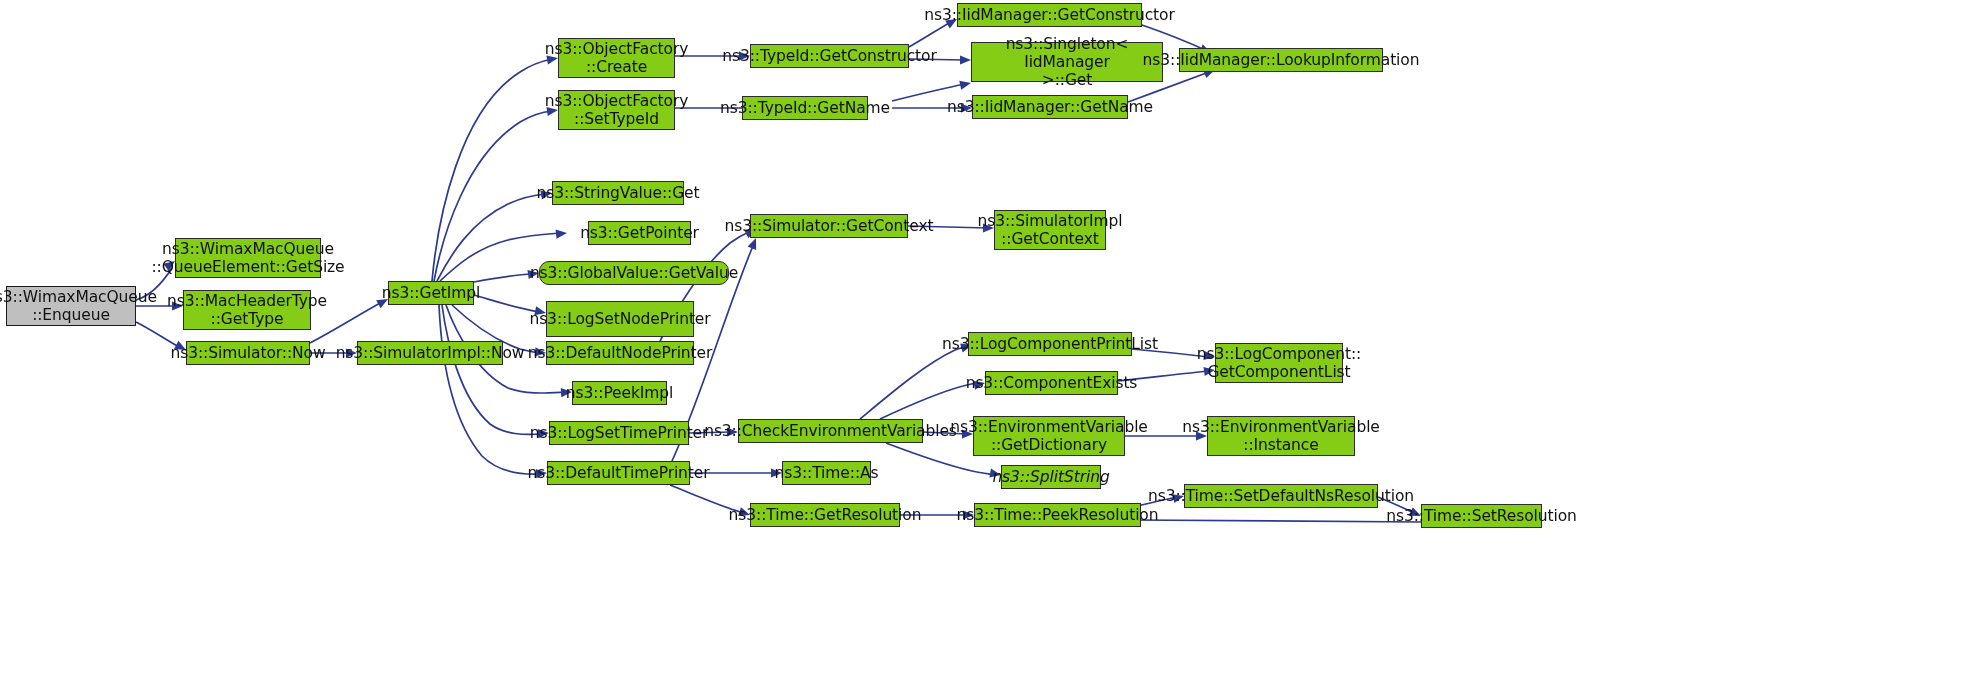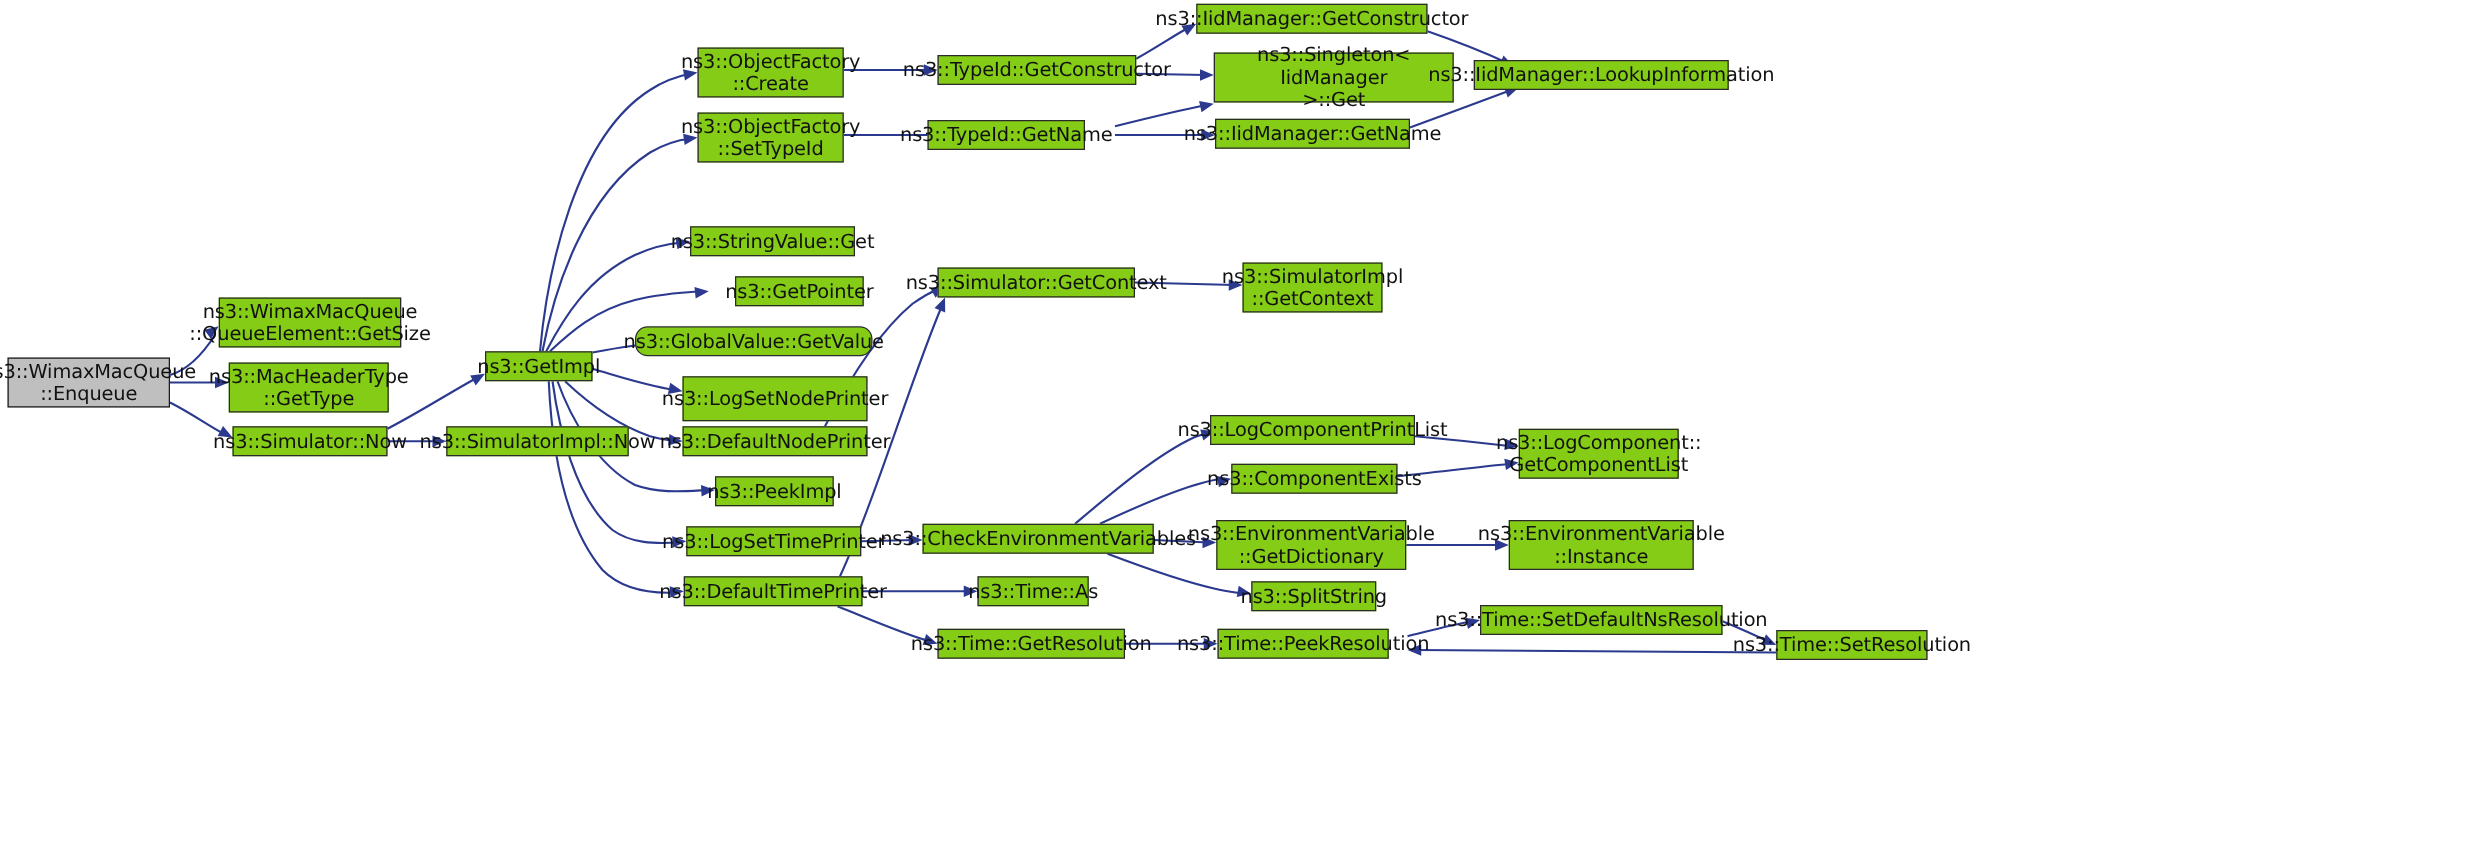--- a/index.html
+++ b/index.html
@@ -219,45 +219,45 @@
 ::GetType</div>
       <div class="node" style="left: 186px; top: 341px; width: 124px; height: 24px;">ns3::Simulator::Now</div>
       <div class="node" style="left: 357px; top: 341px; width: 146px; height: 24px;">ns3::SimulatorImpl::Now</div>
       <div class="node" style="left: 388px; top: 281px; width: 86px; height: 24px;">ns3::GetImpl</div>
       <div class="node" style="left: 558px; top: 38px; width: 117px; height: 40px;">ns3::ObjectFactory
 ::Create</div>
       <div class="node" style="left: 558px; top: 90px; width: 117px; height: 40px;">ns3::ObjectFactory
 ::SetTypeId</div>
       <div class="node" style="left: 552px; top: 181px; width: 132px; height: 24px;">ns3::StringValue::Get</div>
       <div class="node" style="left: 588px; top: 221px; width: 103px; height: 24px;">ns3::GetPointer</div>
-      <div class="node" style="left: 508px; top: 261px; width: 190px; height: 24px; border-radius: 10px;">ns3::GlobalValue::GetValue</div>
+      <div class="node" style="left: 539px; top: 261px; width: 190px; height: 24px; border-radius: 10px;">ns3::GlobalValue::GetValue</div>
       <div class="node" style="left: 546px; top: 301px; width: 148px; height: 36px;">ns3::LogSetNodePrinter</div>
       <div class="node" style="left: 546px; top: 341px; width: 148px; height: 24px;">ns3::DefaultNodePrinter</div>
       <div class="node" style="left: 572px; top: 381px; width: 95px; height: 24px;">ns3::PeekImpl</div>
       <div class="node" style="left: 549px; top: 421px; width: 140px; height: 24px;">ns3::LogSetTimePrinter</div>
       <div class="node" style="left: 547px; top: 461px; width: 143px; height: 24px;">ns3::DefaultTimePrinter</div>
       <div class="node" style="left: 750px; top: 214px; width: 158px; height: 24px;">ns3::Simulator::GetContext</div>
       <div class="node" style="left: 994px; top: 210px; width: 112px; height: 40px;">ns3::SimulatorImpl
 ::GetContext</div>
       <div class="node" style="left: 750px; top: 44px; width: 159px; height: 24px;">ns3::TypeId::GetConstructor</div>
       <div class="node" style="left: 742px; top: 96px; width: 126px; height: 24px;">ns3::TypeId::GetName</div>
       <div class="node" style="left: 957px; top: 3px; width: 185px; height: 24px;">ns3::IidManager::GetConstructor</div>
       <div class="node" style="left: 971px; top: 42px; width: 192px; height: 40px;">ns3::Singleton&lt; IidManager
 &gt;::Get</div>
       <div class="node" style="left: 972px; top: 95px; width: 156px; height: 24px;">ns3::IidManager::GetName</div>
       <div class="node" style="left: 1179px; top: 48px; width: 204px; height: 24px;">ns3::IidManager::LookupInformation</div>
       <div class="node" style="left: 738px; top: 419px; width: 185px; height: 24px;">ns3::CheckEnvironmentVariables</div>
       <div class="node" style="left: 968px; top: 332px; width: 164px; height: 24px;">ns3::LogComponentPrintList</div>
       <div class="node" style="left: 985px; top: 371px; width: 133px; height: 24px;">ns3::ComponentExists</div>
       <div class="node" style="left: 973px; top: 416px; width: 152px; height: 40px;">ns3::EnvironmentVariable
 ::GetDictionary</div>
-      <div class="node" style="left: 1001px; top: 465px; width: 100px; height: 24px;">ns3::SplitString</div>
+      <div class="node" style="left: 1001px; top: 465px; width: 100px; height: 24px; font-style: italic;">ns3::SplitString</div>
       <div class="node" style="left: 1215px; top: 343px; width: 128px; height: 40px;">ns3::LogComponent::
 GetComponentList</div>
       <div class="node" style="left: 1207px; top: 416px; width: 148px; height: 40px;">ns3::EnvironmentVariable
 ::Instance</div>
       <div class="node" style="left: 782px; top: 461px; width: 89px; height: 24px;">ns3::Time::As</div>
       <div class="node" style="left: 750px; top: 503px; width: 150px; height: 24px;">ns3::Time::GetResolution</div>
-      <div class="node" style="left: 974px; top: 503px; width: 137px; height: 24px;">ns3::Time::PeekResolution</div>
+      <div class="node" style="left: 974px; top: 503px; width: 167px; height: 24px;">ns3::Time::PeekResolution</div>
       <div class="node" style="left: 1184px; top: 484px; width: 194px; height: 24px;">ns3::Time::SetDefaultNsResolution</div>
       <div class="node" style="left: 1421px; top: 504px; width: 121px; height: 24px;">ns3::Time::SetResolution</div>
     </div>
 </div>
 
 </body></html>

